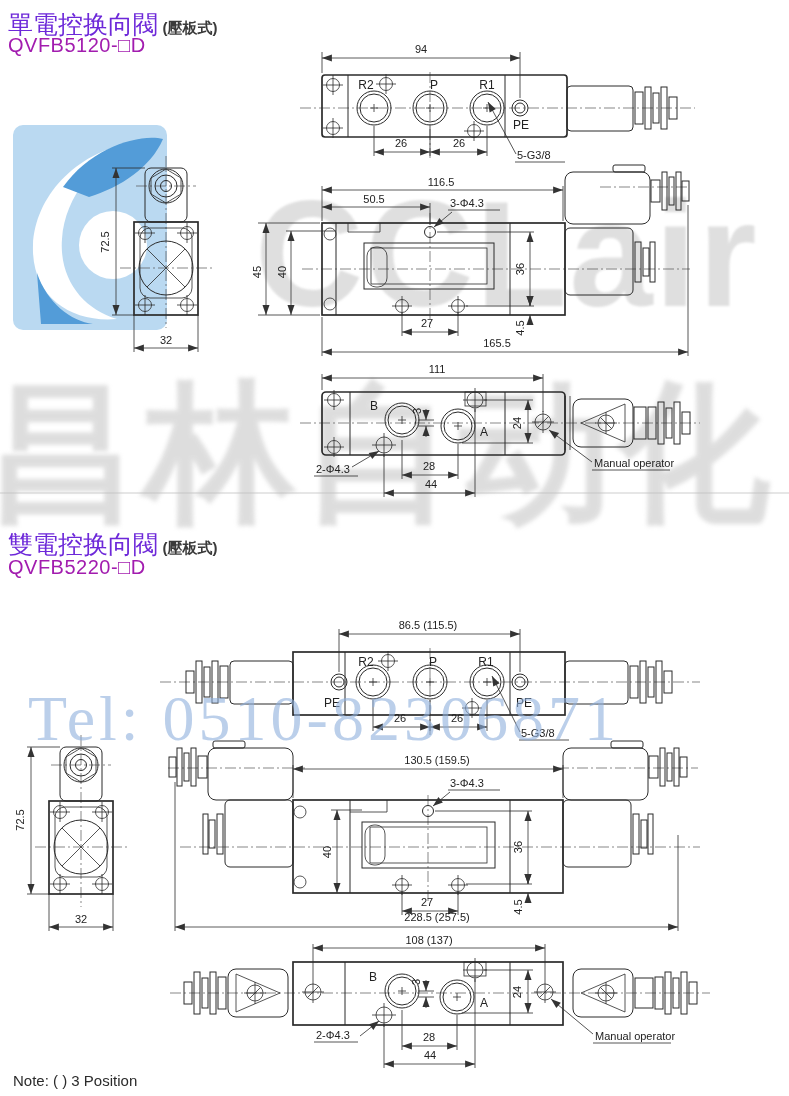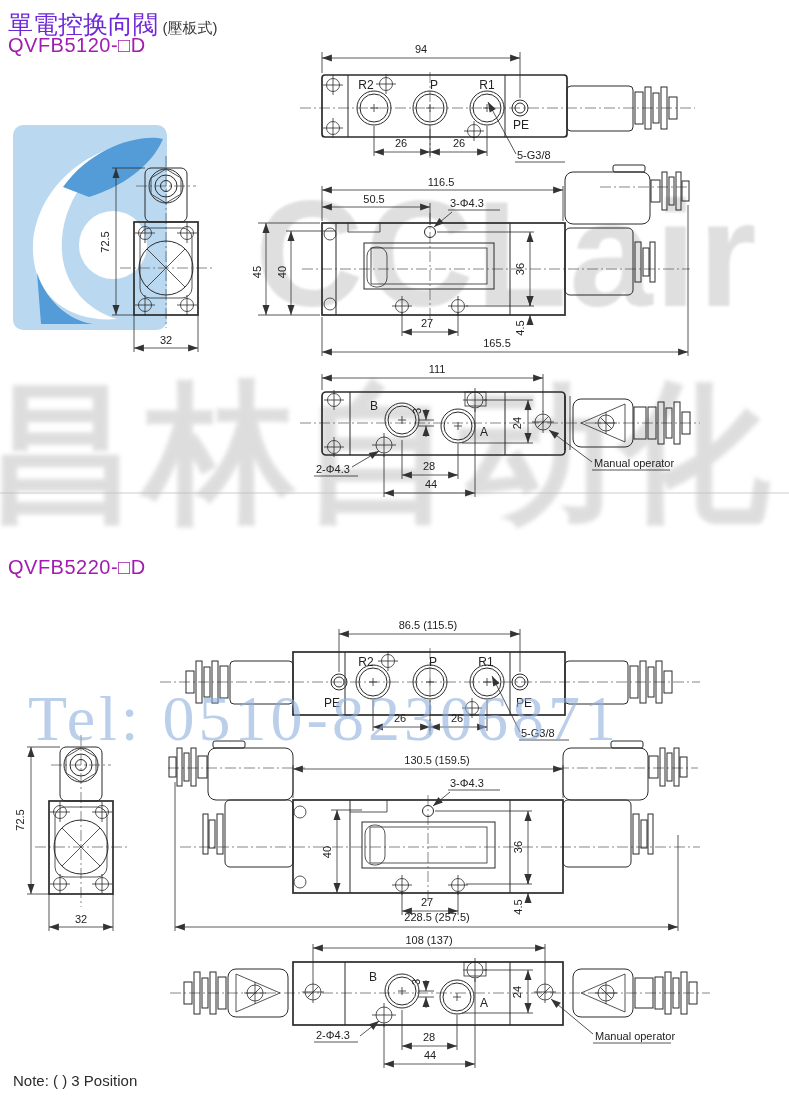--- a/index.html
+++ b/index.html
@@ -11,21 +11,21 @@
              color:#c6c6c6;opacity:.55;letter-spacing:2px;filter:blur(1px);white-space:nowrap;}
   .wm-cn{position:absolute;left:-14px;top:352px;z-index:1;font-size:152px;font-weight:bold;
          color:#bdbdbd;opacity:.5;letter-spacing:6px;filter:blur(2px);white-space:nowrap;}
   .wm-tel{position:absolute;left:28px;top:682px;z-index:3;font-family:Liberation Serif, serif;
           font-size:64px;color:#8fb0dd;opacity:.6;letter-spacing:4px;white-space:nowrap;}
   .wm-fax{position:absolute;left:28px;top:788px;z-index:3;font-family:"Liberation Serif",serif;
           font-size:64px;color:#8fb0dd;opacity:.6;letter-spacing:4px;white-space:nowrap;}
   
   .hd{position:absolute;left:8px;z-index:4;white-space:nowrap;}
   .t-cn{font-size:25px;color:#6d28d9;}
-  .t-note{font-size:15px;color:#3a3a3a;}
+  .t-note{font-size:15px;color:#3a3a3a;font-weight:bold;}
   .t-model{font-size:20px;color:#a21caf;letter-spacing:.5px;}
   .sec1-title{top:8px;}  .sec1-model{top:34px;}
   .sec2-title{top:528px;} .sec2-model{top:556px;} .sec2-alt{top:584px;}
   .divider{position:absolute;left:0;top:492px;width:789px;height:2px;background:#e6e6e6;z-index:0;}
   .foot-note{position:absolute;left:13px;top:1072px;font-size:15px;z-index:4;}
   .foot-co{position:absolute;right:14px;top:1104px;font-size:12px;font-weight:bold;z-index:4;}
   
   svg.drw{position:absolute;left:0;top:0;z-index:2;}
   .o{fill:none;stroke:#2b2b2b;stroke-width:1.7;}
   .l{fill:none;stroke:#2b2b2b;stroke-width:1;}
@@ -54,20 +54,24 @@
   <div class="wm-cclair">CCLair</div>
   <div class="wm-cn">昌林自动化</div>
   <div class="wm-tel">Tel: 0510-82306871</div>
   <div class="divider"></div>
 
   <div class="hd sec1-title">
     <span class="t-cn">單電控换向閥</span>
     <span class="t-note">(壓板式)</span>
   </div>
   <div class="hd sec1-model t-model">QVFB5120-□D</div>
+  <div class="hd sec2-title">
+    <span class="t-cn">雙電控换向閥</span>
+    <span class="t-note">(壓板式)</span>
+  </div>
   <div class="hd sec2-model t-model">QVFB5220-□D</div>
 
   <div class="foot-note">Note: ( ) 3 Position</div>
   <div class="foot-co">无锡市昌林自动化科技</div>
 
   <svg class="drw" width="789" height="1096" viewBox="0 0 789 1096">
     <defs>
       <marker id="ae" viewBox="0 0 10 8" refX="9.5" refY="4" markerWidth="11" markerHeight="9" orient="auto" markerUnits="userSpaceOnUse">
           <path d="M0.5,0.8 L9.5,4 L0.5,7.2 Z" fill="#333"></path>
         </marker>

